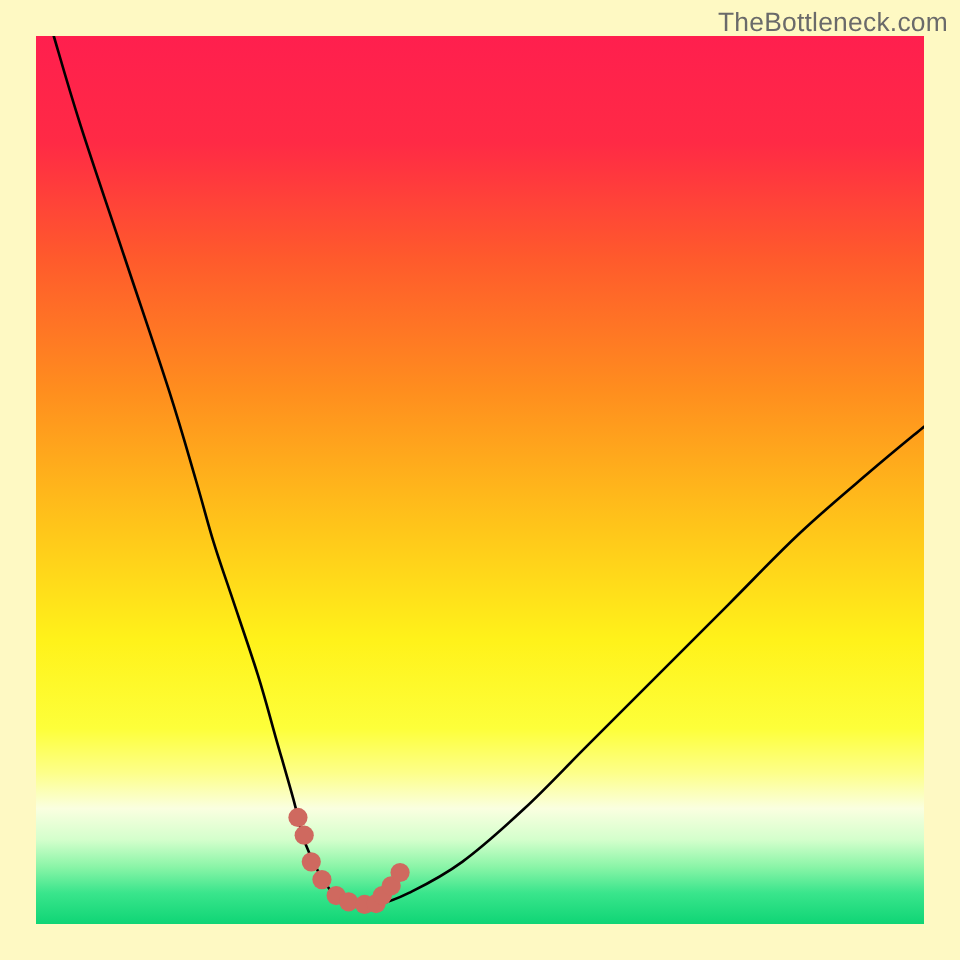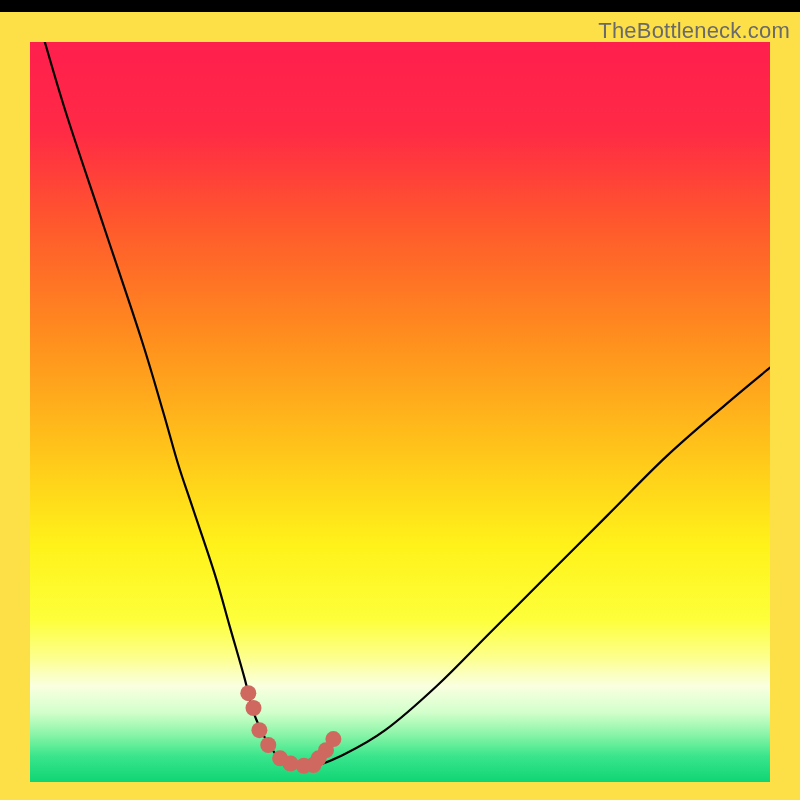--- a/index.html
+++ b/index.html
@@ -7,22 +7,21 @@
     padding: 0;
     width: 800px;
     height: 800px;
     background: #000;
     overflow: hidden;
     font-family: Arial, Helvetica, sans-serif;
   }
   .frame {
     position: absolute;
     inset: 0;
-    background: #fde047;
-    margin-top: 12px;
+    background: #fef9c3;
   }
   .plot {
     position: absolute;
     left: 30px;
     top: 30px;
     width: 740px;
     height: 740px;
     overflow: hidden;
   }
   .plot svg {

